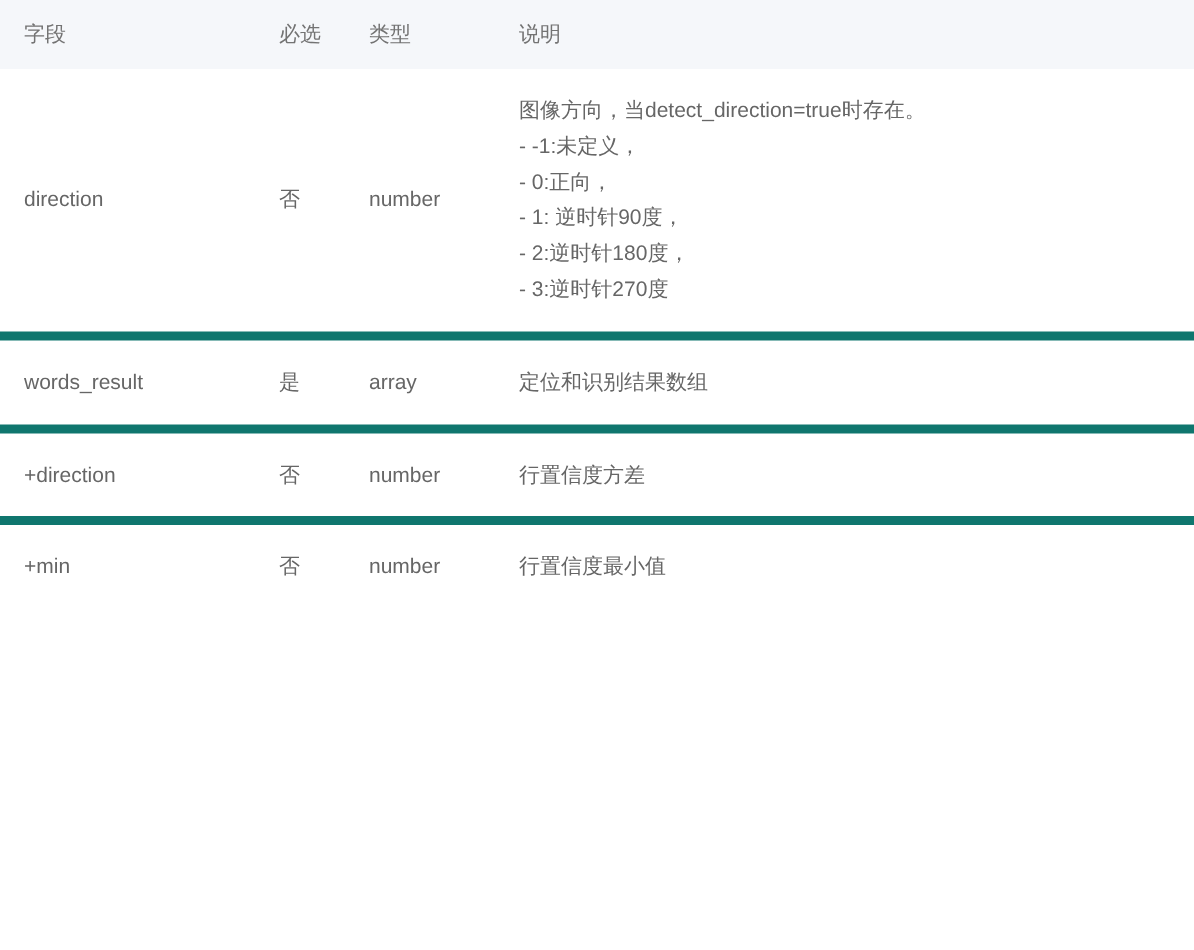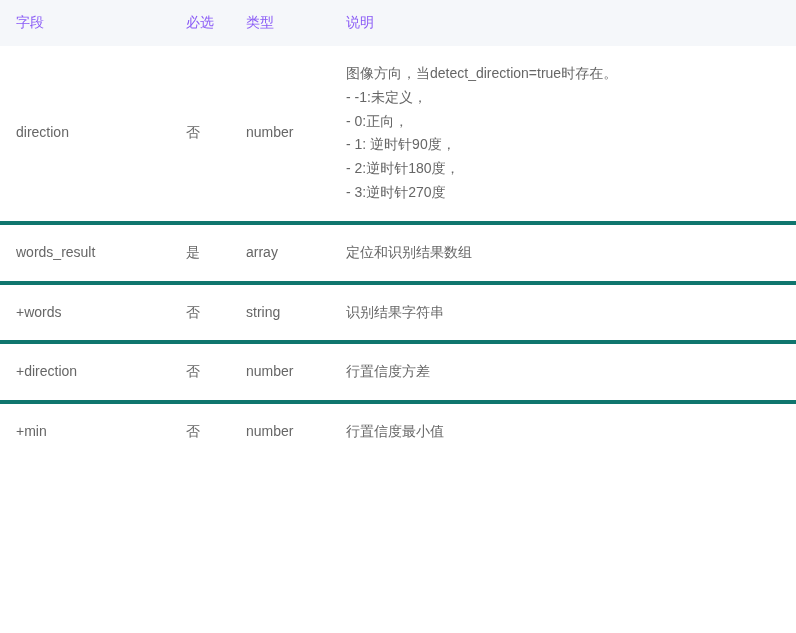--- a/index.html
+++ b/index.html
@@ -19,27 +19,27 @@
       border-collapse: collapse;
       table-layout: fixed;
     }
     thead tr {
       background-color: #f5f7fa;
     }
     th {
       text-align: left;
       font-weight: normal;
       padding: 14px 16px;
-      color: #8b5cf6;
+      color: #737373;
     }
     td {
       padding: 16px 16px;
       color: #666;
       vertical-align: middle;
-      border-bottom: 4px solid #0f766e;
+      border-bottom: 6px solid #0f766e;
       line-height: 1.7;
     }
     tbody tr:last-child td {
       border-bottom: none;
     }
     col.col-field { width: 170px; }
     col.col-required { width: 60px; }
     col.col-type { width: 100px; }
     col.col-desc { width: auto; }
     .desc-cell {
@@ -76,26 +76,20 @@
 - 2:逆时针180度，
 - 3:逆时针270度</td>
     </tr>
     <tr>
       <td>words_result</td>
       <td>是</td>
       <td>array</td>
       <td class="desc-cell">定位和识别结果数组</td>
     </tr>
     <tr>
-      <td>+words</td>
-      <td>否</td>
-      <td>string</td>
-      <td class="desc-cell">识别结果字符串</td>
-    </tr>
-    <tr>
       <td>+direction</td>
       <td>否</td>
       <td>number</td>
       <td class="desc-cell">行置信度方差</td>
     </tr>
     <tr>
       <td>+min</td>
       <td>否</td>
       <td>number</td>
       <td class="desc-cell">行置信度最小值</td>

